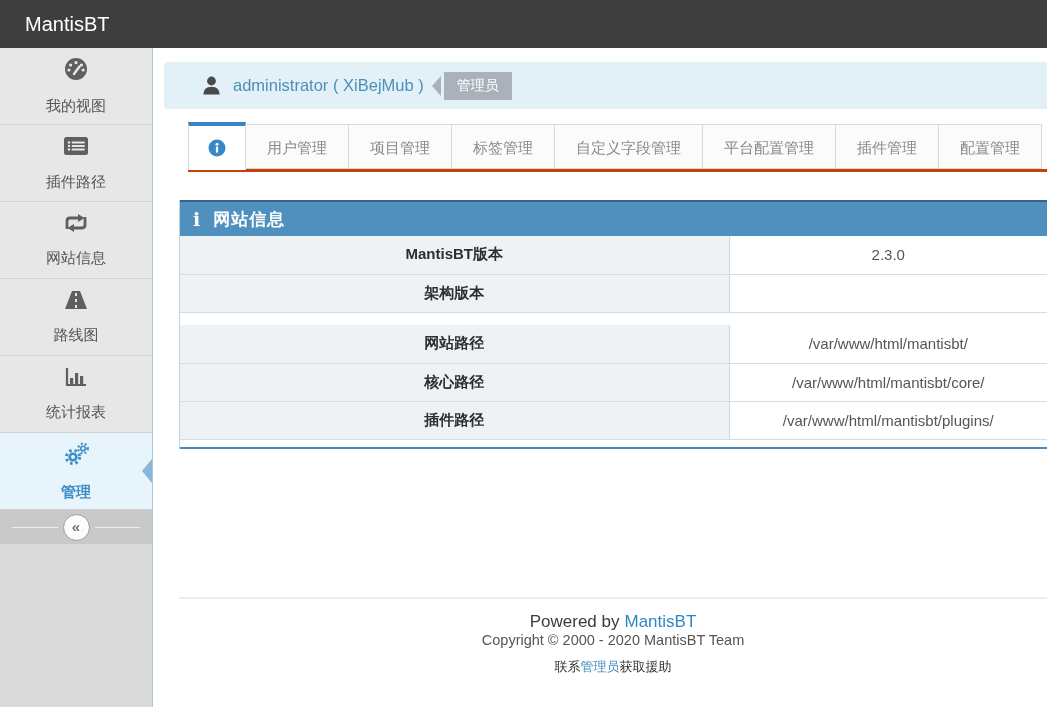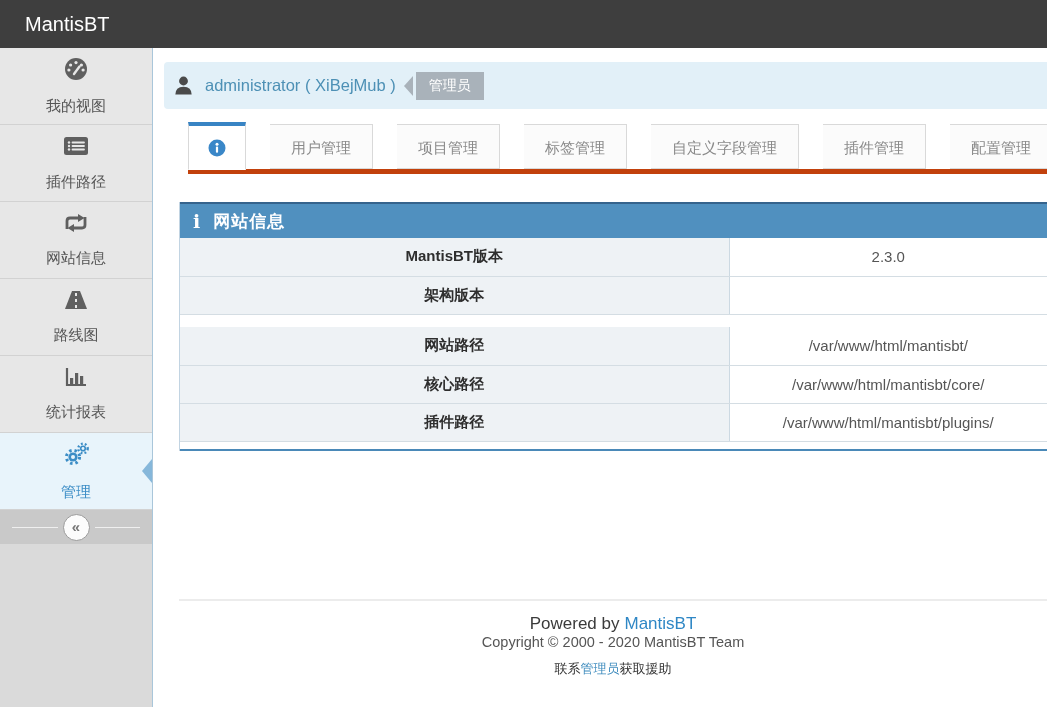--- a/index.html
+++ b/index.html
@@ -12,43 +12,43 @@
   .topbar-title{color:#fff;font-size:20px;}
 
   
   .sidebar{position:absolute;top:48px;left:0;width:152px;bottom:0;background:#dadada;
            border-right:1px solid #a9c6da;box-sizing:content-box;}
   .side-menu{background:#e7e7e7;}
   .side-item{height:77px;display:flex;flex-direction:column;align-items:center;justify-content:center;
              gap:15px;border-bottom:1px solid #d2d2d2;color:#5f5f5f;cursor:pointer;position:relative;box-sizing:border-box;}
   .side-label{font-size:15px;color:#555;}
   .side-item.active{background:#e8f4fb;color:#3c8dc6;}
-  .side-item.active .side-label{color:#3c8dc6;font-weight:normal;}
+  .side-item.active .side-label{color:#3c8dc6;font-weight:bold;}
   .active-arrow{position:absolute;right:0;top:50%;transform:translateY(-50%);width:0;height:0;
                 border-top:12px solid transparent;border-bottom:12px solid transparent;
                 border-right:10px solid #86b7da;}
   .collapse-row{height:34px;background:#c9c9c9;display:flex;align-items:center;padding:0 12px;}
   .collapse-line{flex:1;height:1px;background:#efefef;}
   .collapse-btn{width:27px;height:27px;border-radius:50%;background:#fcfcfc;border:1px solid #9b9b9b;
                 color:#777;display:flex;align-items:center;justify-content:center;font-size:15px;
                 font-weight:bold;margin:0 5px;cursor:pointer;box-sizing:border-box;padding-bottom:2px;}
 
   
   .content{position:absolute;left:153px;top:48px;right:0;bottom:0;background:#fff;}
 
   .userbar{margin:14px 0 0 11px;height:47px;background:#e2f0f8;border-radius:4px 0 0 4px;
-           display:flex;align-items:center;padding-left:8px;}
+           display:flex;align-items:center;padding-left:36px;}
   .username{color:#4d90b5;font-size:16.5px;margin-left:10px;text-decoration:none;cursor:pointer;}
   .badge{display:flex;align-items:center;margin-left:8px;}
   .badge-arrow{width:0;height:0;border-top:10px solid transparent;border-bottom:10px solid transparent;
                border-right:9px solid #a9b2ba;margin-right:3px;}
   .badge-label{background:#a9b2ba;color:#fff;font-size:14px;padding:5px 13px;}
 
   
-  .tabbar{margin:13px 0 0 35px;display:flex;align-items:flex-end;border-bottom:5px solid #c2410c;gap:24px;}
+  .tabbar{margin:13px 0 0 35px;display:flex;align-items:flex-end;border-bottom:3px solid #c2410c;}
   .tab{background:#fbfbfb;border:1px solid #d9d9d9;color:#8a8a8a;font-size:15px;
        padding:0 21px;height:45px;line-height:45px;cursor:pointer;box-sizing:border-box;white-space:nowrap;}
   .tab + .tab{border-left:none;}
   .tab.active{background:#fff;border-top:4px solid #3884c4;border-bottom:1px solid #fff;
               margin-bottom:-1px;height:48px;padding:0 19px;display:flex;align-items:center;}
 
   
   .panel{margin:28px 0 0 26px;border-left:1px solid #c2d4e2;}
   .panel-header{height:34px;background:#5090bf;border-top:2px solid #35638c;display:flex;
                 align-items:center;padding-left:13px;color:#fff;}
@@ -181,20 +181,21 @@
           <circle cx="9" cy="9" r="8.5" fill="#3a87c8"></circle>
           <circle cx="9" cy="5.3" r="1.5" fill="#fff"></circle>
           <rect x="7.9" y="7.6" width="2.2" height="6.2" rx="1" fill="#fff"></rect>
         </svg>
         <span></span>
       </div>
       <div class="tab"><span>用户管理</span></div>
       <div class="tab"><span>项目管理</span></div>
       <div class="tab"><span>标签管理</span></div>
       <div class="tab"><span>自定义字段管理</span></div>
+      <div class="tab"><span>平台配置管理</span></div>
       <div class="tab"><span>插件管理</span></div>
       <div class="tab"><span>配置管理</span></div>
     </div>
 
     <div class="panel">
       <div class="panel-header">
         <span class="info-glyph">i</span>
         <span class="panel-title">网站信息</span>
       </div>
       <table class="info">

